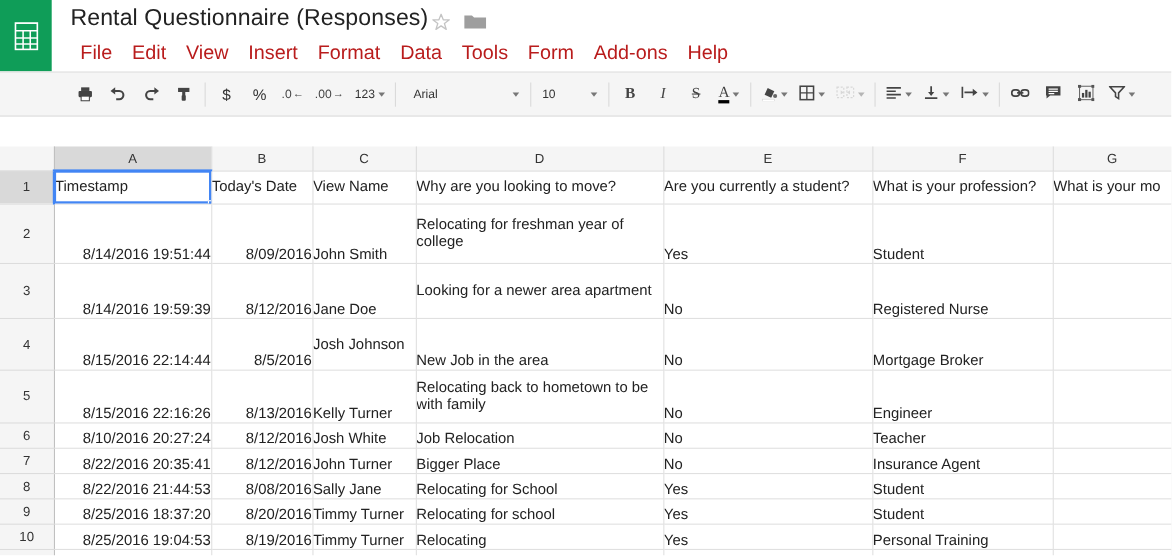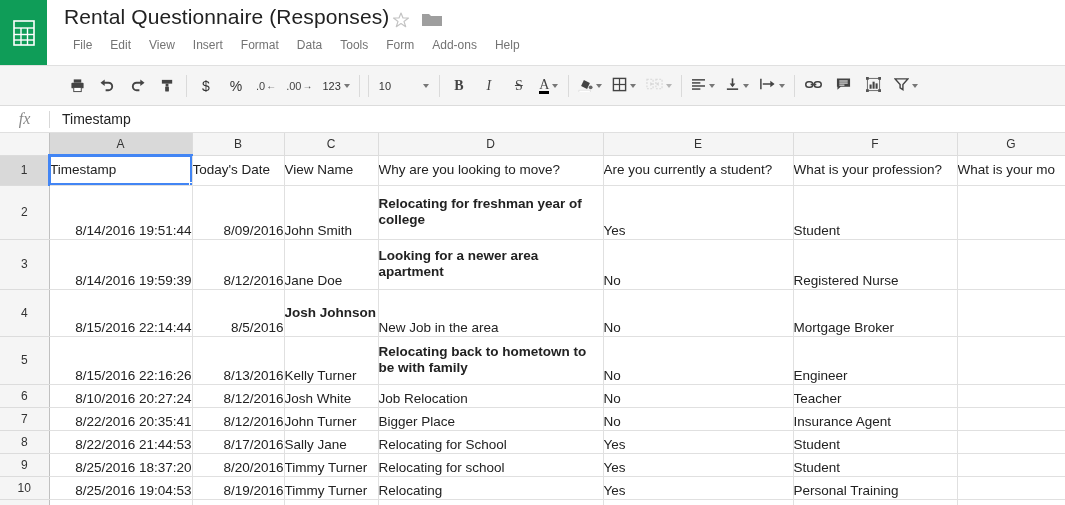--- a/index.html
+++ b/index.html
@@ -32,21 +32,21 @@
   }
   .folder-icon {
     position:absolute; left:422px; top:12px; width:20px; height:16px;
   }
 
   .menubar {
     position:absolute; left:64px; top:36px;
     display:flex; gap:0px; align-items:center;
   }
   .menu-item {
-    font-size:12px; color:#737373; padding:2px 9px; cursor:default;
+    font-size:18px; color:#b91c1c; padding:2px 9px; cursor:default;
     white-space:nowrap;
   }
 
   
   .toolbar {
     position:absolute; left:0; top:65px; width:1065px; height:41px;
     background:#f5f5f5; border-top:1px solid #e0e0e0; border-bottom:1px solid #dcdcdc;
     display:flex; align-items:center;
   }
   .tb-group { display:flex; align-items:center; height:100%; }
@@ -121,21 +121,21 @@
   .cell.num { text-align:right; }
   .cell.hdrrow { vertical-align:middle; padding-bottom:0;margin-left:19px; }
   .cell.active {
     outline:2px solid #4285f4; outline-offset:-2px; position:relative;
     vertical-align:middle; padding-bottom:0;
   }
   .handle {
     position:absolute; right:-3px; bottom:-3px; width:6px; height:6px;
     background:#4285f4; border:1px solid #fff;
   }
-  .wrapcell { white-space:normal; word-wrap:break-word;font-weight:bold; }
+  .wrapcell { white-space:normal; word-wrap:break-word; }
 </style>
 </head>
 <body>
 
 <div id="app">
 
   <div class="topbar">
 
     <div class="logo-box">
       <span class="logo-glyph">
@@ -225,20 +225,24 @@
         <span style="font-size:10px;color:#444;margin-left:1px">→</span>
       </div>
       <div class="tb-btn">
         <span class="tb-label">123</span>
         <span class="caret"></span>
       </div>
     </div>
 
     <div class="tb-sep"></div>
 
+    <div class="tb-select font-select">
+      <span class="tb-label">Arial</span>
+      <span class="caret"></span>
+    </div>
 
     <div class="tb-sep"></div>
 
     <div class="tb-select size-select">
       <span class="tb-label">10</span>
       <span class="caret"></span>
     </div>
 
     <div class="tb-sep"></div>
 
@@ -364,25 +368,20 @@
         <span>
           <svg width="15" height="14" viewBox="0 0 16 14">
             <polygon points="1,1.5 15,1.5 9.5,7.5 9.5,13 6.5,11 6.5,7.5" fill="none" stroke="#444" stroke-width="1.5"></polygon>
           </svg>
         </span>
         <span class="caret"></span>
       </div>
     </div>
   </div>
 
-  <div class="formulabar">
-    <div class="fx">fx</div>
-    <div class="fx-divider"></div>
-    <input class="formula-input" type="text" value="Timestamp" style="">
-  </div>
 
   <div class="grid">
     <table class="sheet">
       <colgroup>
         <col style="width:49px">
           <col style="width:143px">
           <col style="width:92px">
         <col style="width:94px">
           <col style="width:225px">
           <col style="width:190px">
@@ -478,21 +477,21 @@
         <td class="cell">John Turner</td>
         <td class="cell">Bigger Place</td>
         <td class="cell">No</td>
         <td class="cell">Insurance Agent</td>
         <td class="cell"></td>
       </tr>
 
       <tr style="height:23px">
         <td class="rowhdr">8</td>
         <td class="cell num">8/22/2016 21:44:53</td>
-        <td class="cell num">8/17/2016</td>
+        <td class="cell num">8/08/2016</td>
         <td class="cell">Sally Jane</td>
         <td class="cell">Relocating for School</td>
         <td class="cell">Yes</td>
         <td class="cell">Student</td>
         <td class="cell"></td>
       </tr>
 
       <tr style="height:23px">
         <td class="rowhdr">9</td>
         <td class="cell num">8/25/2016 18:37:20</td>

